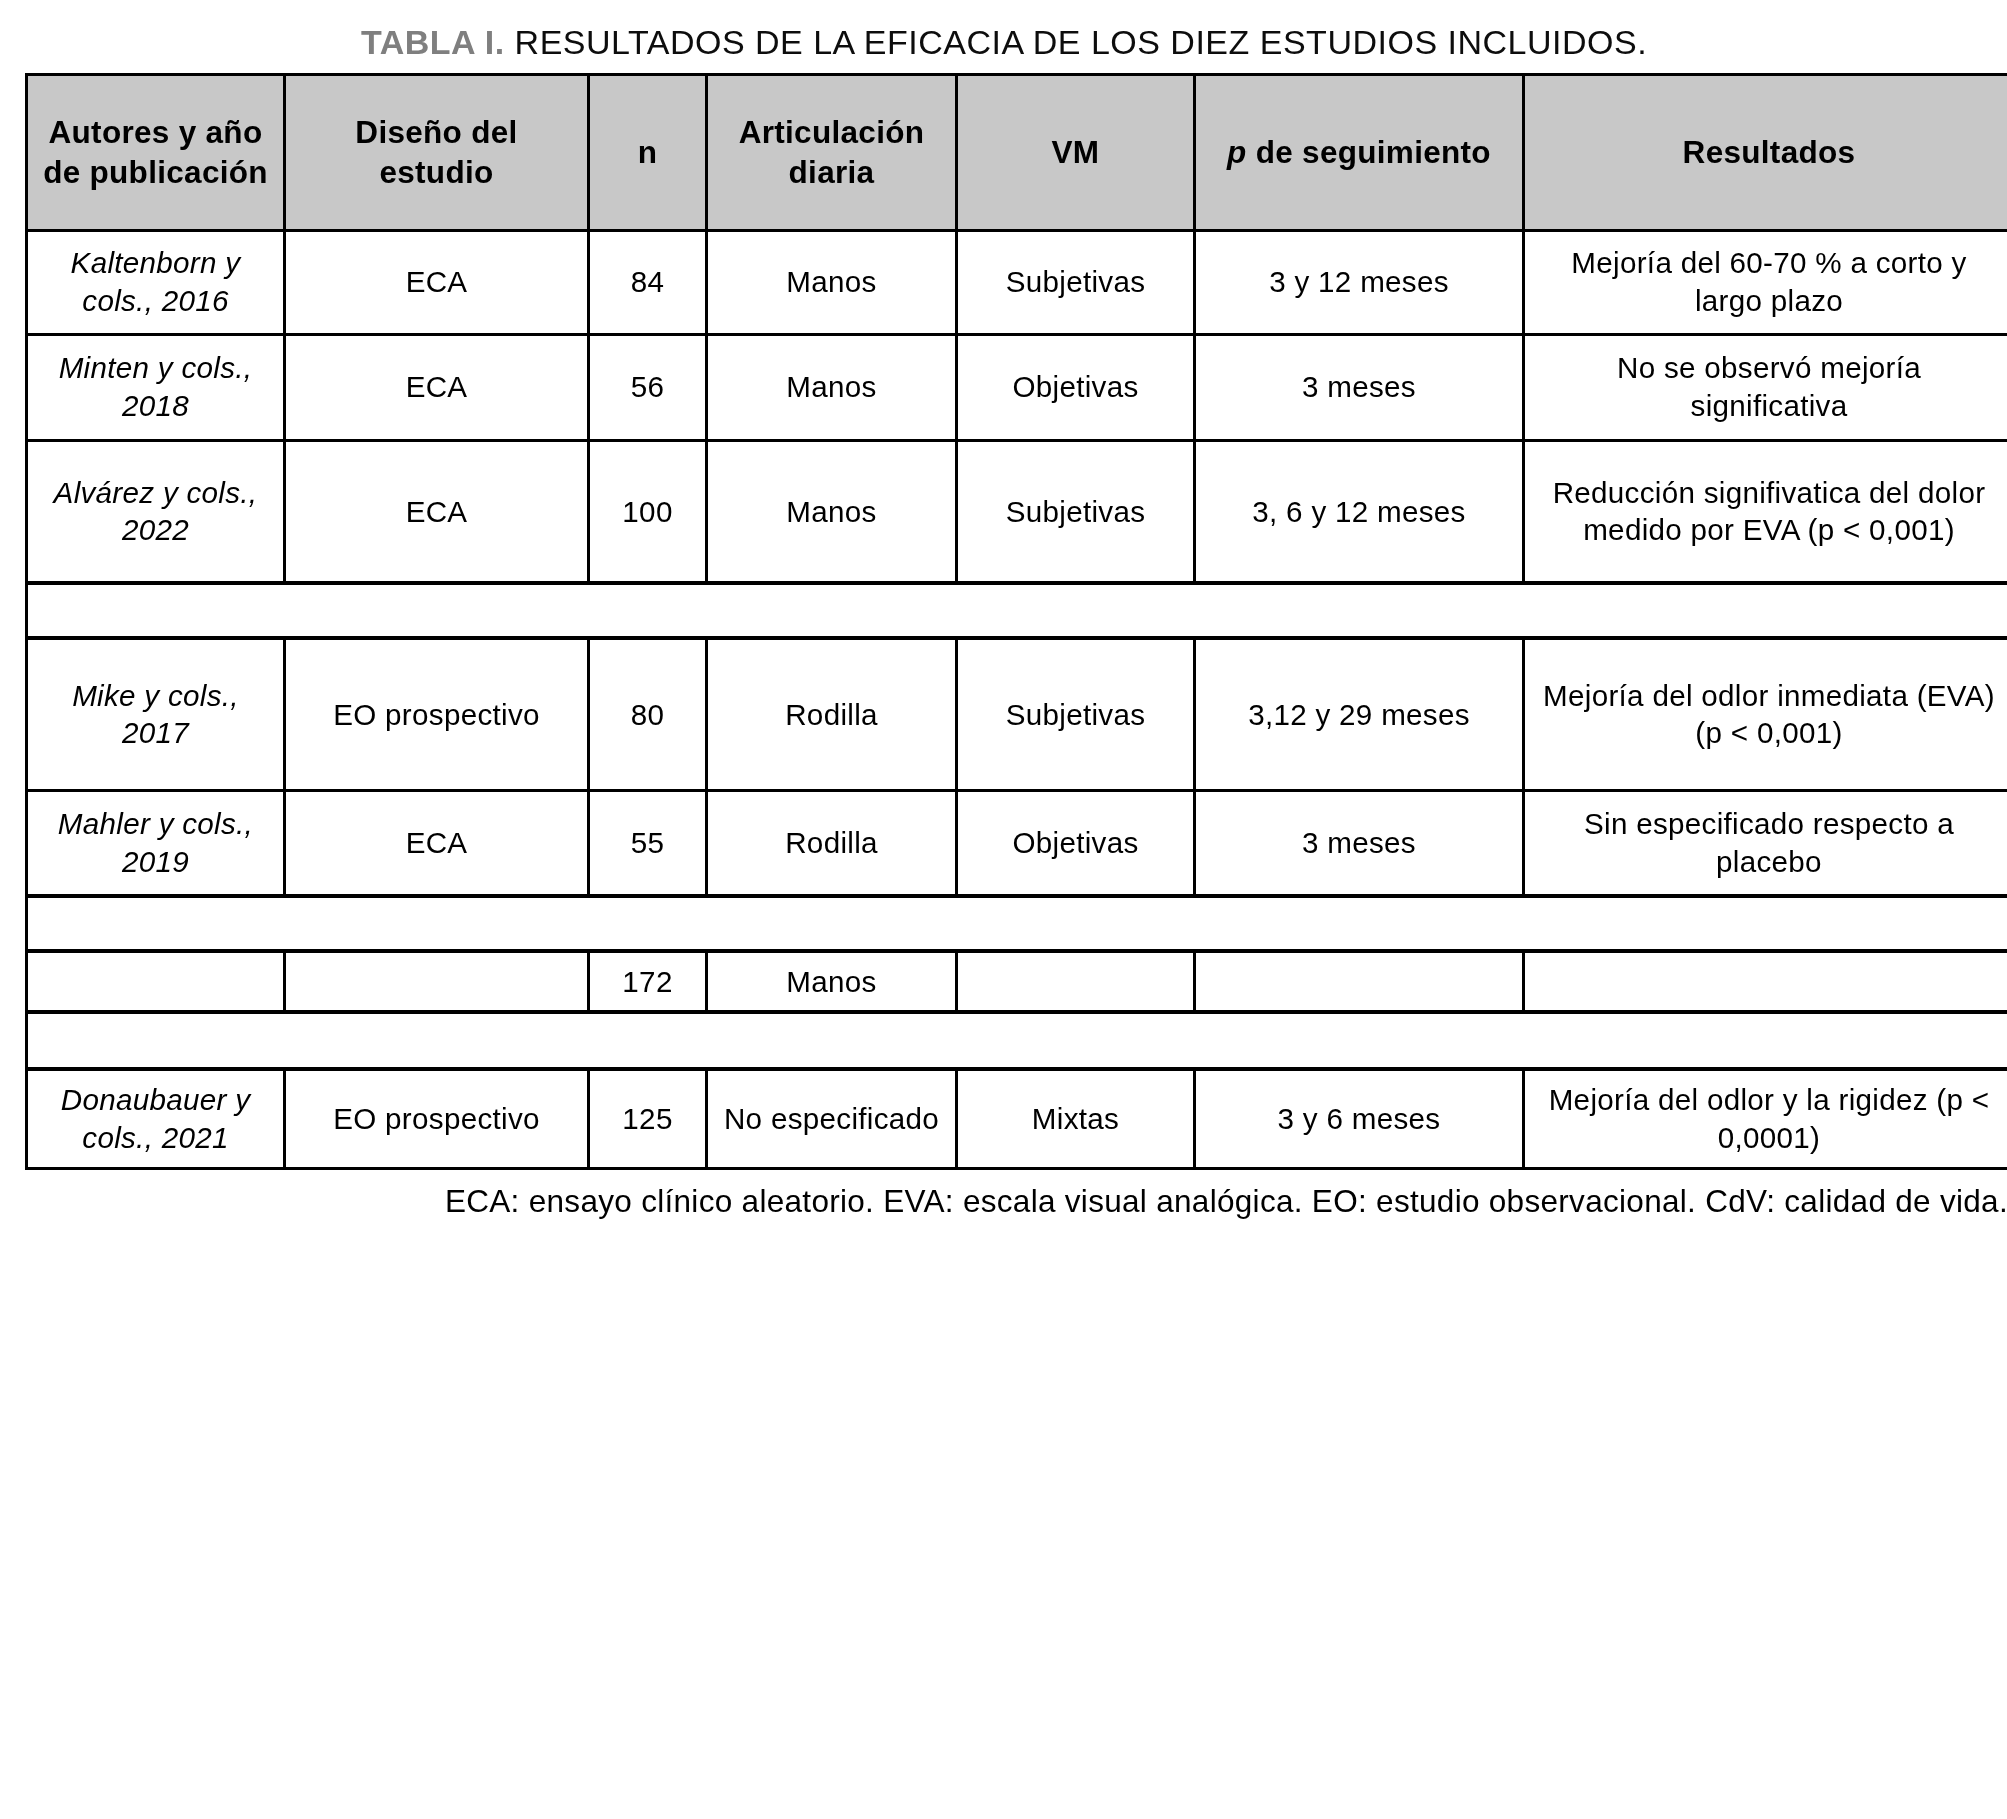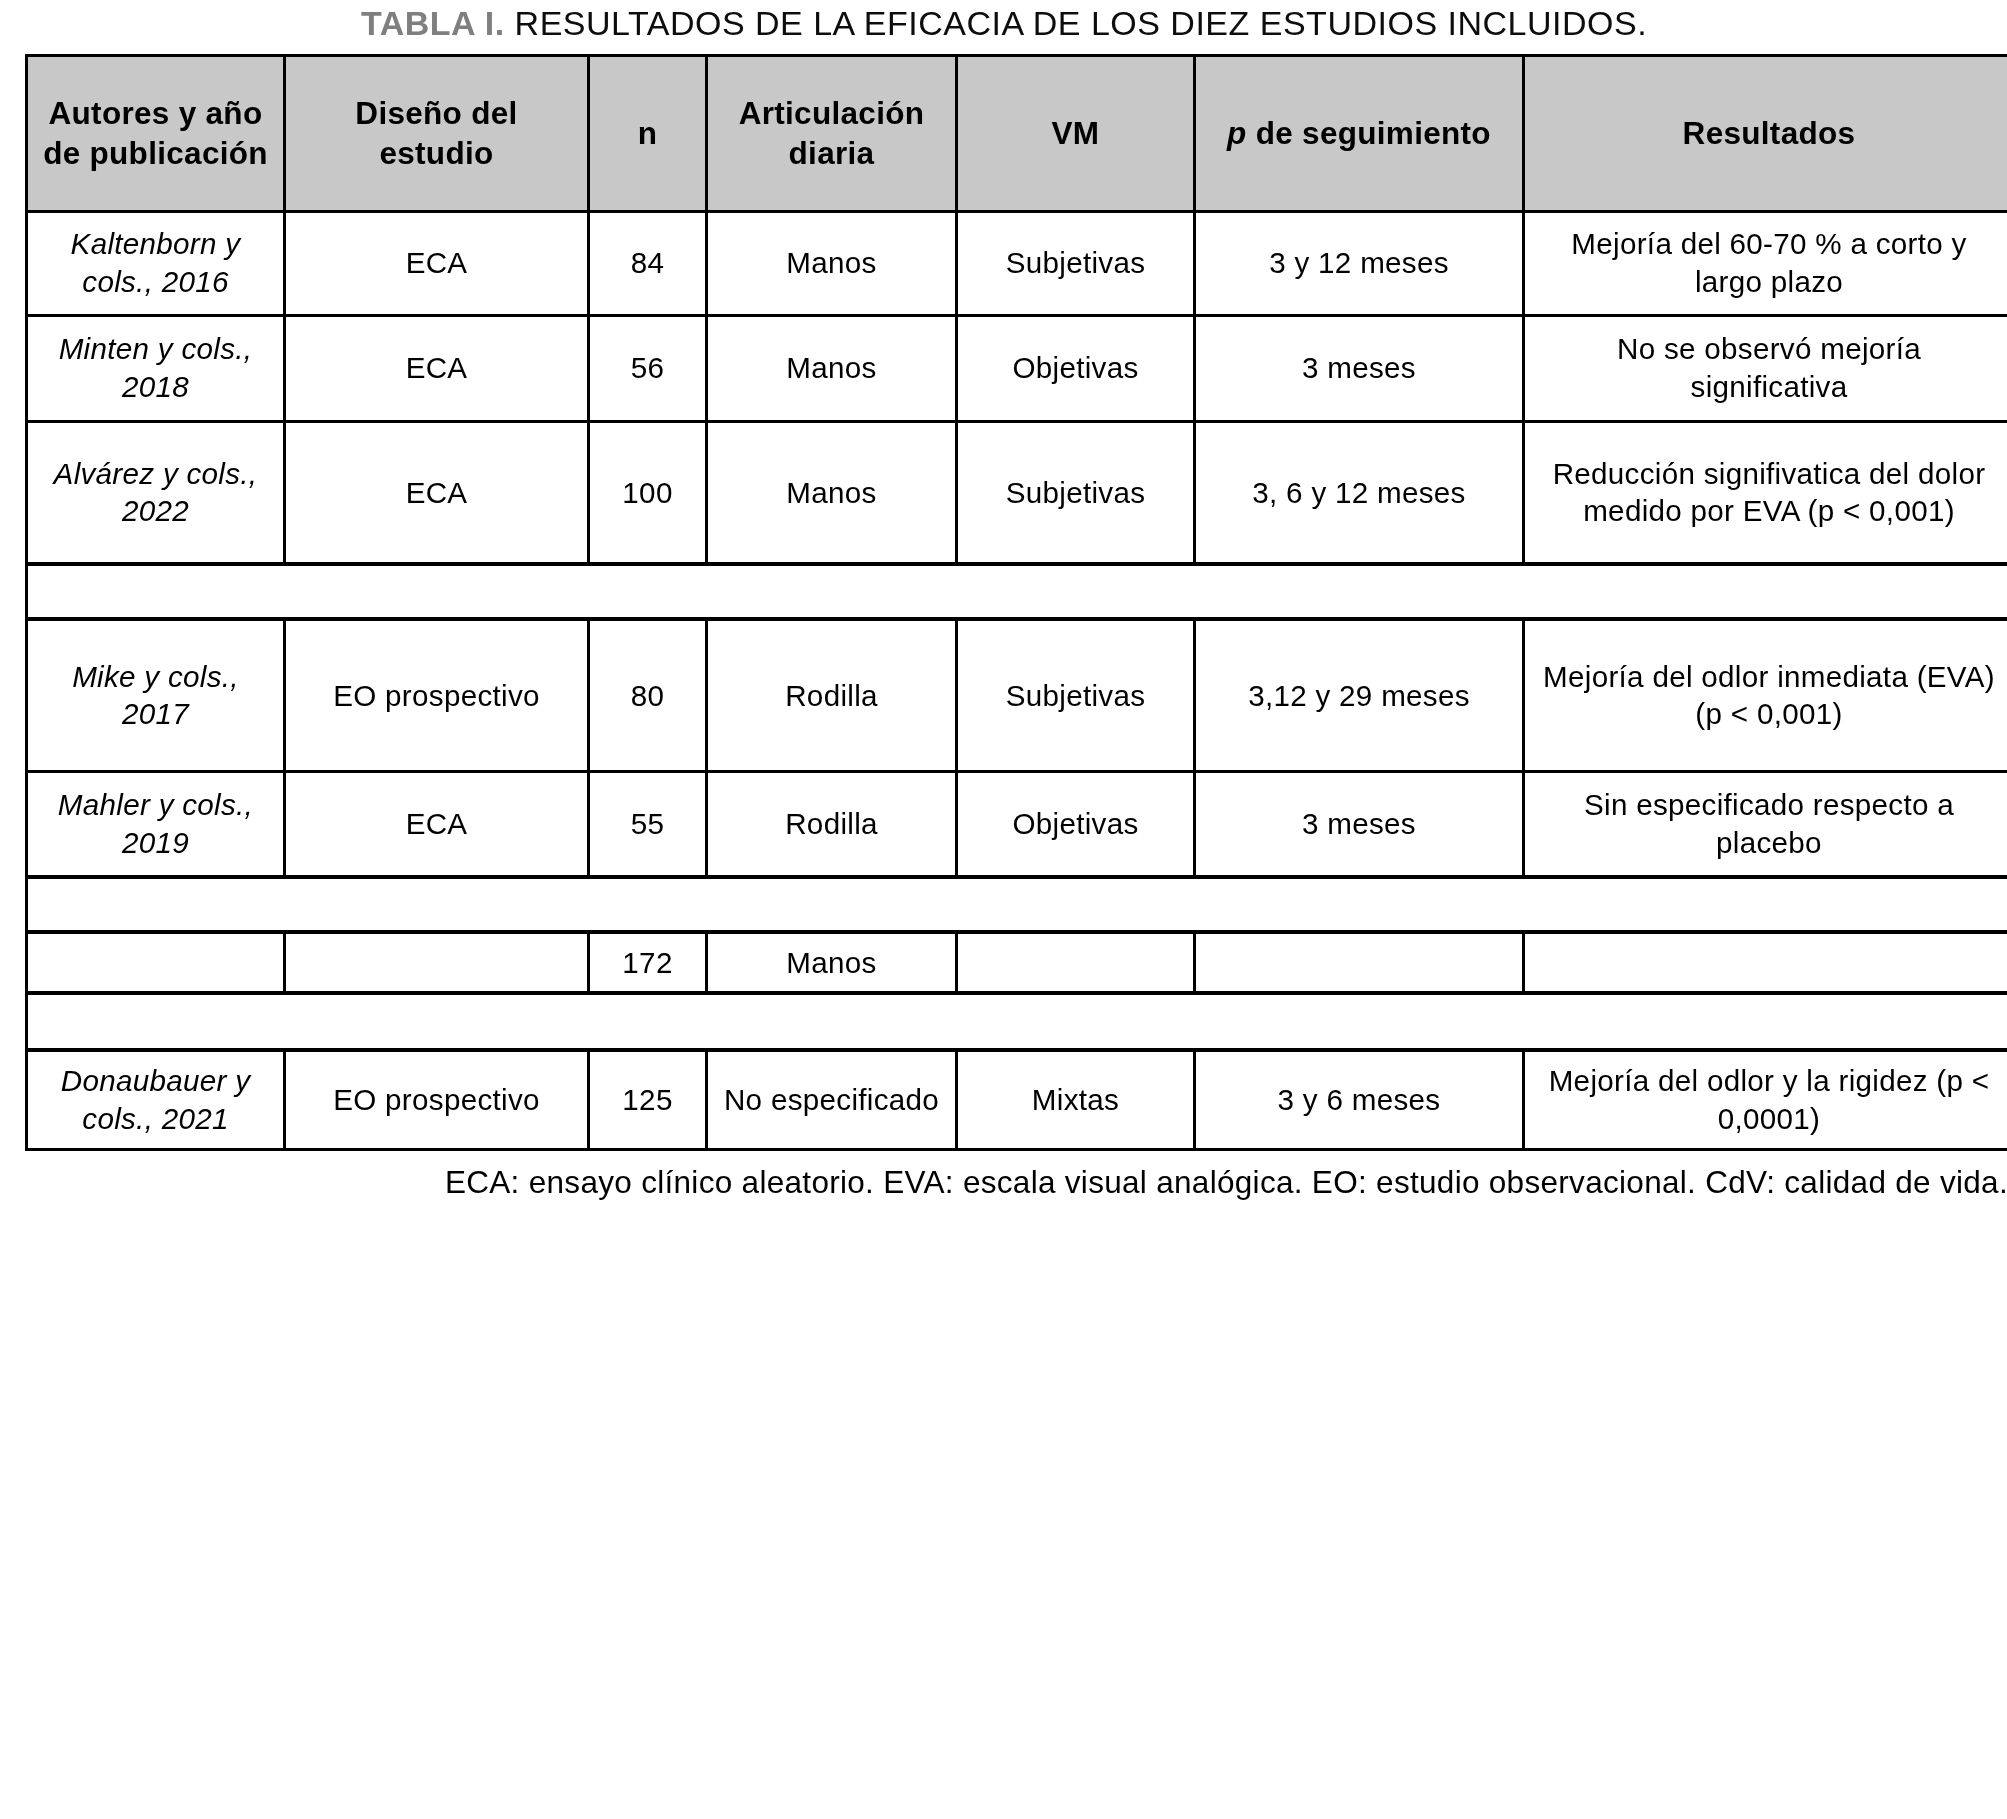--- a/index.html
+++ b/index.html
@@ -10,21 +10,21 @@
   .page {
     position: relative;
     width: 2008px;
     height: 1819px;
     background: #ffffff;
     font-family: "Liberation Sans", "DejaVu Sans", sans-serif;
     color: #000000;
     overflow: hidden;
   }
   .title {
-    padding-top: 3px;
+    padding-top: 22px;
     text-align: center;
     font-size: 34px;
     line-height: 1.2;
     letter-spacing: 0.5px;
     white-space: nowrap;
   }
   .title-label {
     color: #7f7f7f;
     font-weight: bold;
   }

